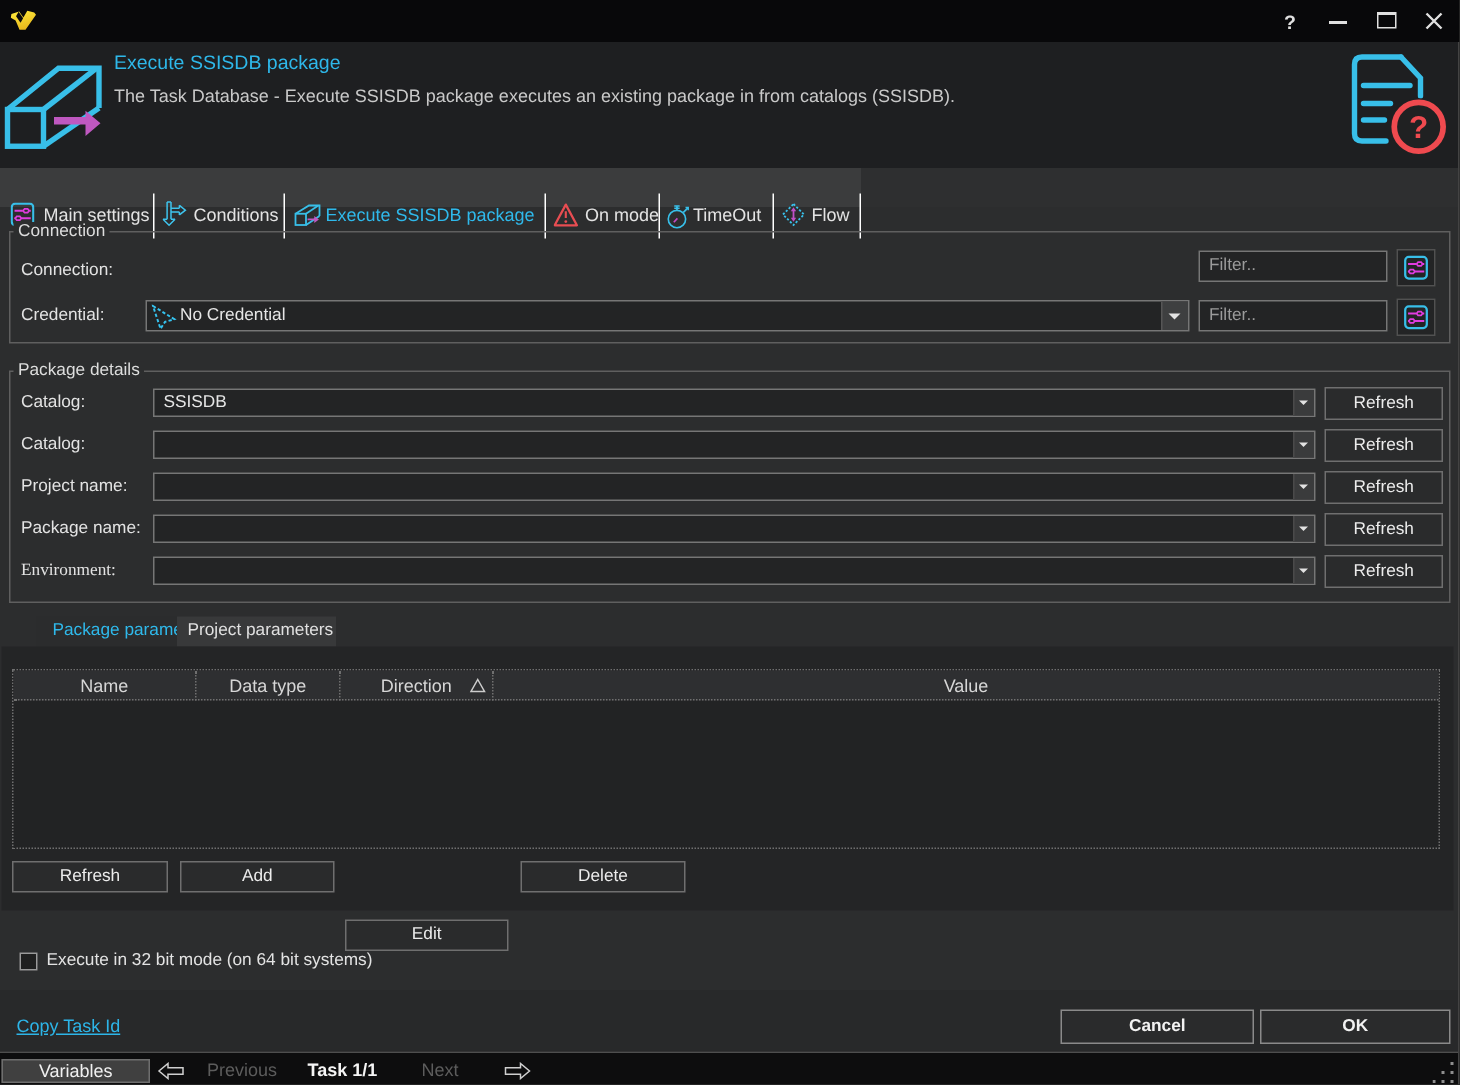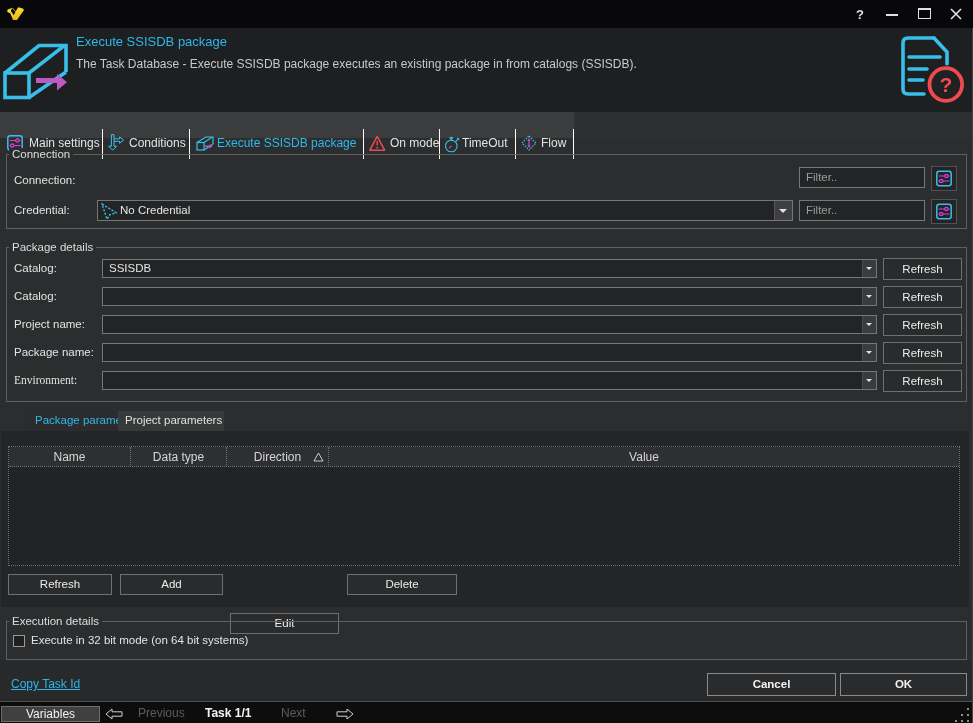--- a/index.html
+++ b/index.html
@@ -275,23 +275,20 @@
         </div>
         <div class="gcol" style="left:320px;width:630px;border-right:none;">Value</div>
       </div>
     </div>
     <div class="btn" style="left:7px;top:143px;width:104px;height:21px;line-height:19px;">Refresh</div>
     <div class="btn" style="left:119px;top:143px;width:103px;height:21px;line-height:19px;">Add</div>
     <div class="btn" style="left:229px;top:143px;width:109px;height:21px;line-height:19px;margin-top:39px;">Edit</div>
     <div class="btn" style="left:346px;top:143px;width:110px;height:21px;line-height:19px;">Delete</div>
   </div>
 
-  <div class="group" style="left:6px;top:621px;width:961px;height:39px;">
-    <div class="glabel">Execution details</div>
-  </div>
   <div class="abs" style="left:13px;top:635px;width:12px;height:12px;background:#1f1f1f;border:1px solid #9a9a9a;"></div>
   <div class="flabel" style="left:31px;top:634px;">Execute in 32 bit mode (on 64 bit systems)</div>
 
   <div id="footer">
     <div id="copytask">Copy Task Id</div>
     <div class="btn" style="left:707px;top:13px;width:129px;height:23px;line-height:21px;font-weight:bold;border-color:#8a8a8a;color:#f2f2f2;">Cancel</div>
     <div class="btn" style="left:840px;top:13px;width:127px;height:23px;line-height:21px;font-weight:bold;border-color:#8a8a8a;color:#f2f2f2;">OK</div>
   </div>
 
   <div id="bottombar">

